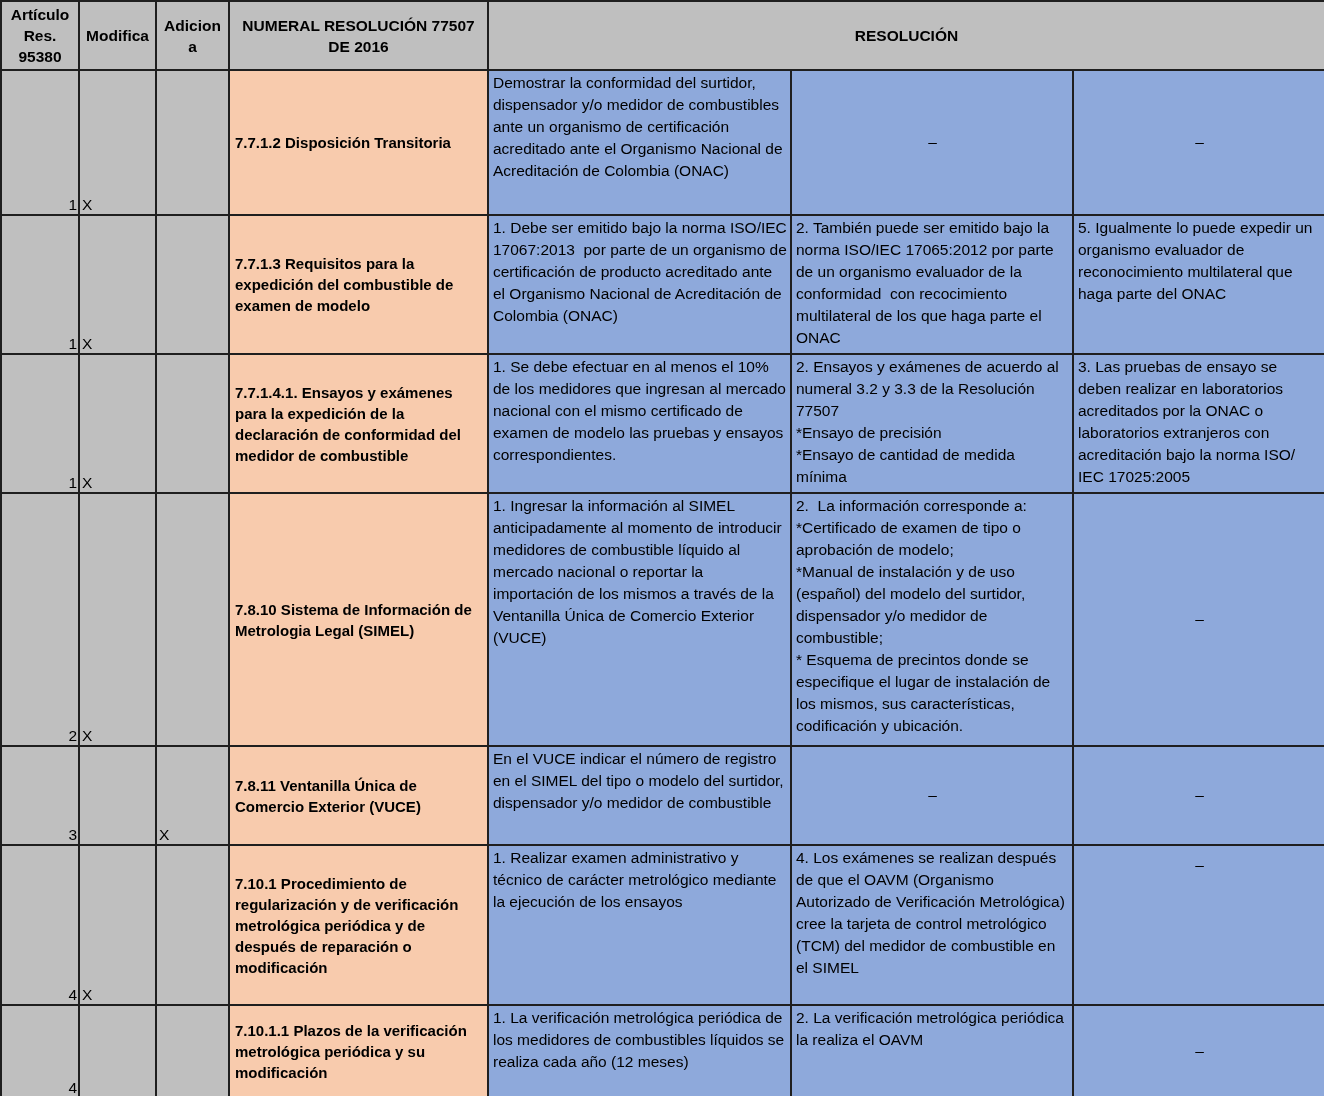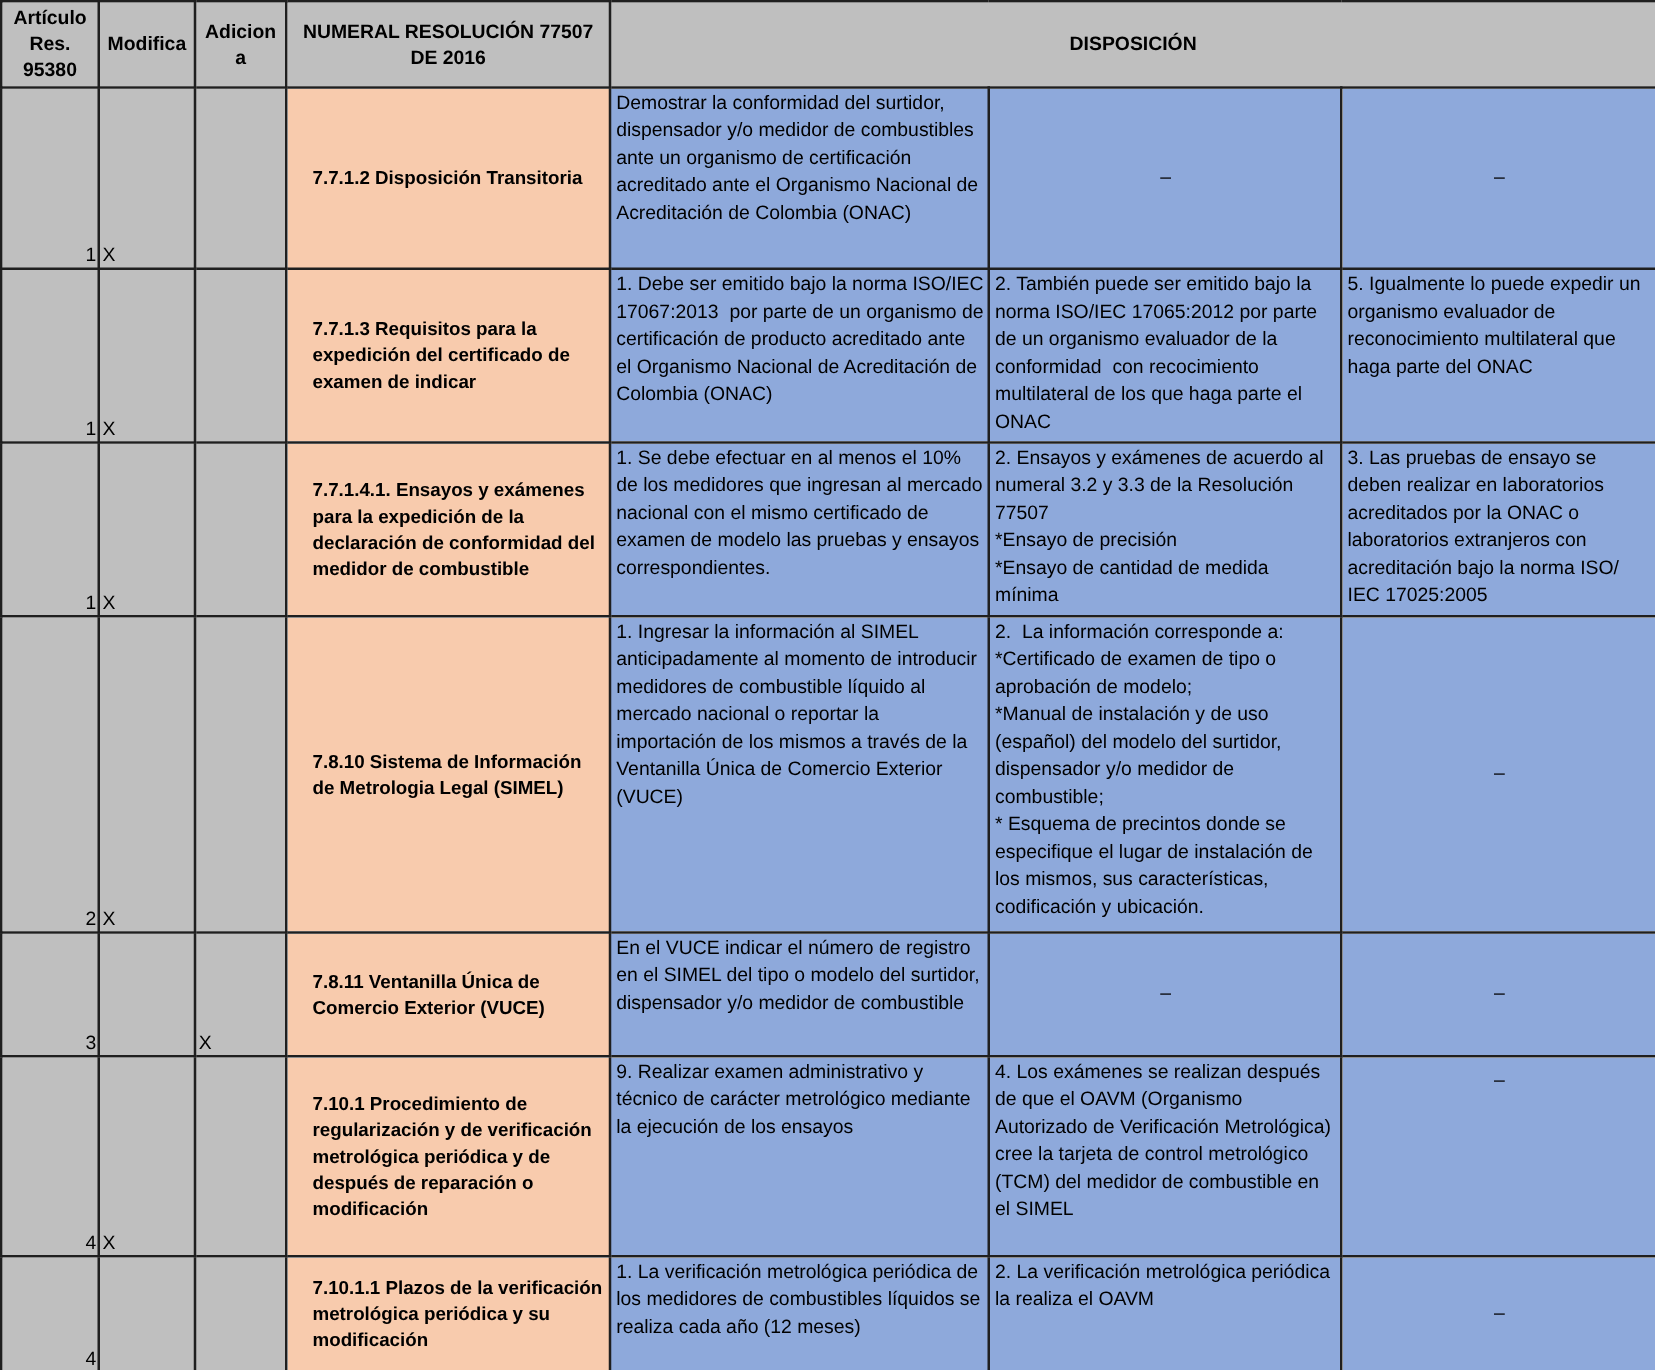--- a/index.html
+++ b/index.html
@@ -62,21 +62,21 @@
     line-height:19px;
     padding:0 0 0 2px;
   }
   .c-num{
     background:var(--peach-bg);
     font-weight:bold;
     font-size:15px;
     line-height:21px;
     vertical-align:middle;
     text-align:left;
-    padding:2px 2px 2px 20px;
+    padding:2px 2px 2px 5px;
   }
   .c-disp{
     background:var(--blue-bg);
     font-size:15.5px;
     line-height:22px;
     vertical-align:top;
     text-align:left;
     padding:1px 3px 3px 4px;
     white-space:pre-wrap;
     margin-left:40px;
@@ -103,38 +103,38 @@
     <col style="width:303px">
     <col style="width:282px">
     <col style="width:252px">
   </colgroup>
   <thead>
     <tr>
       <th>Artículo Res. 95380</th>
       <th>Modifica</th>
       <th>Adiciona</th>
       <th>NUMERAL RESOLUCIÓN 77507 DE 2016</th>
-      <th colspan="3">DISPOSICIÓN</th>
+      <th colspan="3">RESOLUCIÓN</th>
     </tr>
   </thead>
   <tbody id="rows">
       <tr>
         <td class="c-art">1</td>
         <td class="c-mark">X</td>
         <td class="c-mark"></td>
         <td class="c-num">7.7.1.2 Disposición Transitoria</td>
         <td class="c-disp">Demostrar la conformidad del surtidor, dispensador y/o medidor de combustibles ante un organismo de certificación acreditado ante el Organismo Nacional de Acreditación de Colombia (ONAC)</td>
         <td class="c-disp dash">–</td>
         <td class="c-disp dash">–</td>
       </tr>
       <tr>
         <td class="c-art">1</td>
         <td class="c-mark">X</td>
         <td class="c-mark"></td>
-        <td class="c-num">7.7.1.3  Requisitos para la expedición del certificado de examen de indicar</td>
+        <td class="c-num">7.7.1.3  Requisitos para la expedición del combustible de examen de modelo</td>
         <td class="c-disp">1. Debe ser emitido bajo la norma ISO/IEC 17067:2013  por parte de un organismo de certificación de producto acreditado ante el Organismo Nacional de Acreditación de Colombia (ONAC)</td>
         <td class="c-disp">2. También puede ser emitido bajo la norma ISO/IEC 17065:2012 por parte de un organismo evaluador de la conformidad  con recocimiento multilateral de los que haga parte el ONAC</td>
         <td class="c-disp">5. Igualmente lo puede expedir un organismo evaluador de reconocimiento multilateral que haga parte del ONAC</td>
       </tr>
       <tr>
         <td class="c-art">1</td>
         <td class="c-mark">X</td>
         <td class="c-mark"></td>
         <td class="c-num">7.7.1.4.1. Ensayos y exámenes para la expedición de la declaración de conformidad del medidor de combustible</td>
         <td class="c-disp">1. Se debe efectuar en al menos el 10% de los medidores que ingresan al mercado nacional con el mismo certificado de examen de modelo las pruebas y ensayos correspondientes.</td>
@@ -162,21 +162,21 @@
         <td class="c-num">7.8.11 Ventanilla Única de Comercio Exterior (VUCE)</td>
         <td class="c-disp">En el VUCE indicar el número de registro en el SIMEL del tipo o modelo del surtidor, dispensador y/o medidor de combustible</td>
         <td class="c-disp dash">–</td>
         <td class="c-disp dash">–</td>
       </tr>
       <tr>
         <td class="c-art">4</td>
         <td class="c-mark">X</td>
         <td class="c-mark"></td>
         <td class="c-num">7.10.1 Procedimiento de regularización y de verificación metrológica periódica y de después de reparación o modificación</td>
-        <td class="c-disp">9. Realizar examen administrativo y técnico de carácter metrológico mediante la ejecución de los ensayos</td>
+        <td class="c-disp">1. Realizar examen administrativo y técnico de carácter metrológico mediante la ejecución de los ensayos</td>
         <td class="c-disp">4. Los exámenes se realizan después de que el OAVM (Organismo Autorizado de Verificación Metrológica) cree la tarjeta de control metrológico (TCM) del medidor de combustible en el SIMEL</td>
         <td class="c-disp dash valign-top">–</td>
       </tr>
       <tr>
         <td class="c-art">4</td>
         <td class="c-mark"></td>
         <td class="c-mark"></td>
         <td class="c-num">7.10.1.1 Plazos de la verificación metrológica periódica y su modificación</td>
         <td class="c-disp">1. La verificación metrológica periódica de los medidores de combustibles líquidos se realiza cada año (12 meses)</td>
         <td class="c-disp">2. La verificación metrológica periódica la realiza el OAVM</td>

